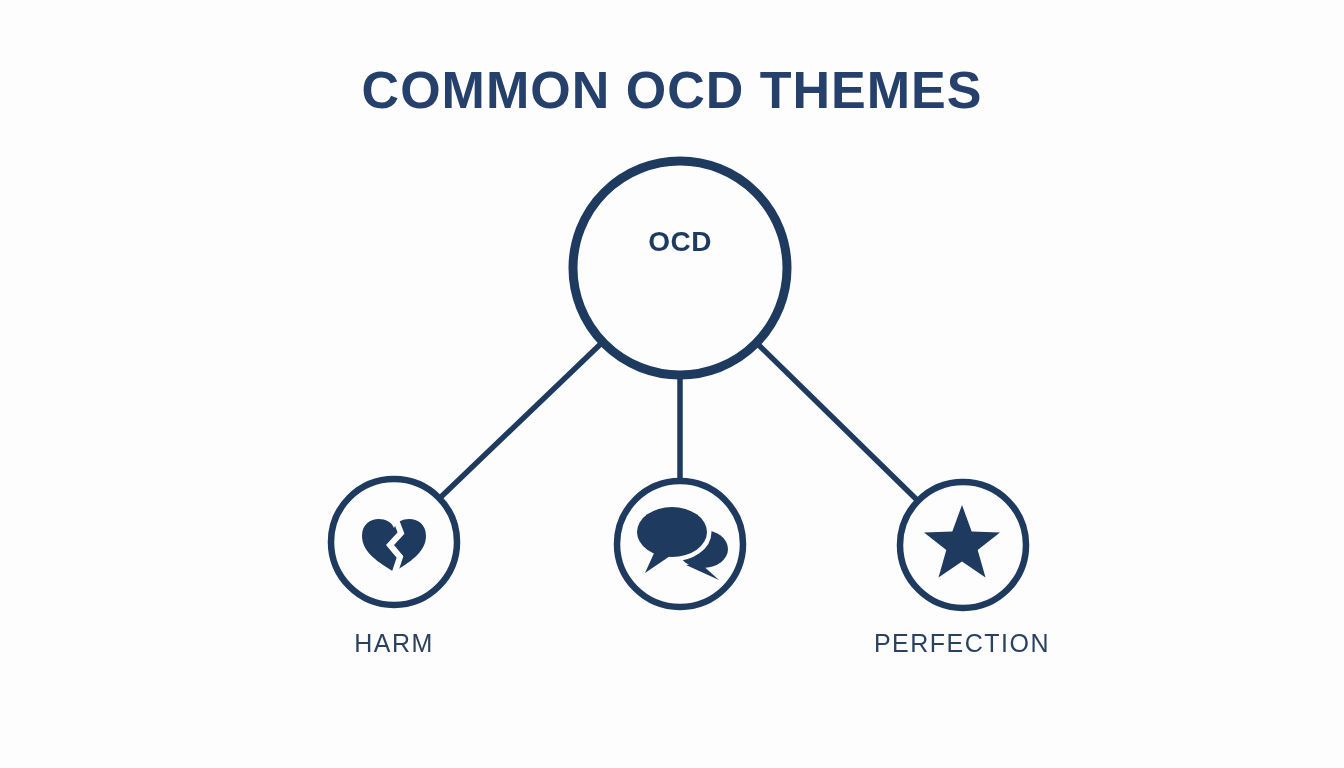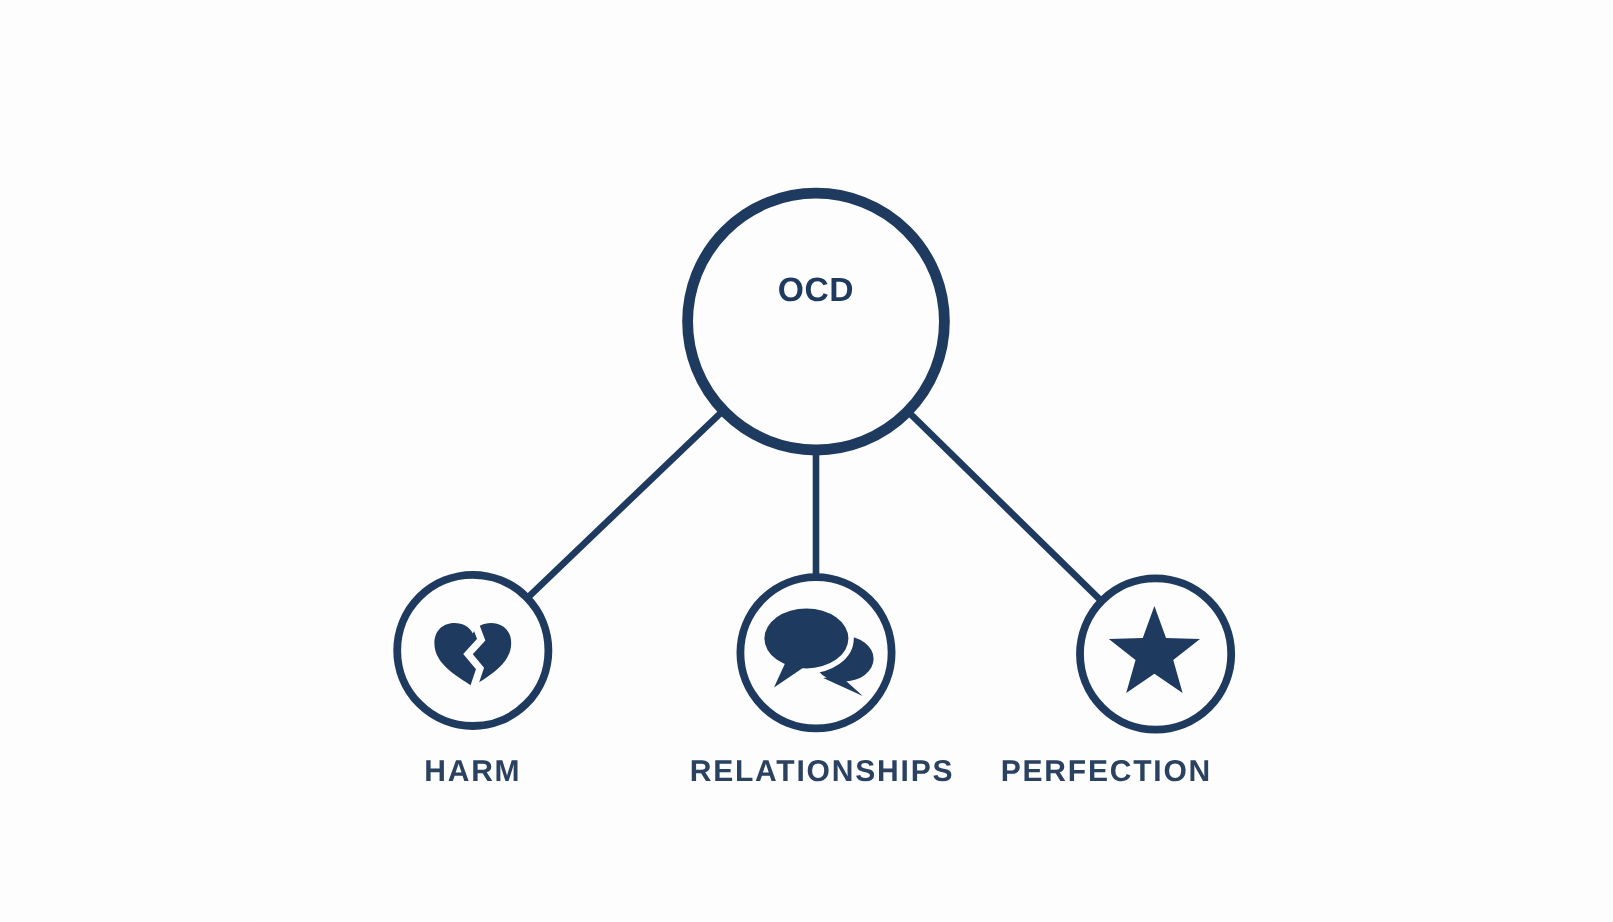--- a/index.html
+++ b/index.html
@@ -37,27 +37,27 @@
     font-weight: bold;
     line-height: 48px;
     letter-spacing: 0.5px;
     color: var(--navy, #1e3a5e);
   }
   .node-label {
     position: absolute;
     top: 629px;
     text-align: center;
     font-size: 25px;
-    font-weight: bold;
+    font-weight: normal;
     letter-spacing: 1.5px;
     color: var(--label_text, #2a4160);
   }
   .label-harm          { left: 294px; width: 200px; }
   .label-relationships { left: 535px; width: 300px; }
-  .label-perfection    { left: 822px; width: 200px; }
+  .label-perfection    { left: 862px; width: 200px; }
 
   .ring        { fill: none; stroke: var(--navy, #1e3a5e); }
   .ring-main   { stroke-width: 9px; }
   .ring-sub    { stroke-width: 6.5px; }
   .connector   { stroke: var(--navy, #1e3a5e); stroke-width: 5.5px; stroke-linecap: round; }
   .fill-navy   { fill: var(--navy, #1e3a5e); }
   .crack-line  { fill: none; stroke: var(--background, #fdfdfe); stroke-width: 6px; stroke-linejoin: miter; }
   .bubble-halo { fill: var(--background, #fdfdfe); stroke: var(--background, #fdfdfe); stroke-width: 9px; stroke-linejoin: round; }
 </style>
 </head>
@@ -95,22 +95,22 @@
         <path class="fill-navy" d="M 655 551 L 645 573 L 673 554 Z"></path>
       </g>
     </g>
 
     <g>
       <circle class="ring ring-sub" cx="963" cy="545" r="63"></circle>
       <polygon class="fill-navy" points="962,505 971.7,531.6 1000,532.6 977.7,550.1 985.5,577.4 962,561.5 938.5,577.4 946.3,550.1 924,532.6 952.3,531.6"></polygon>
     </g>
   </svg>
 
+  <div class="title">COMMON OCD THEMES</div>
 
   <div class="center-node-text">
     <div>OCD</div>
   </div>
 
   <div class="node-label label-harm">HARM</div>
-  <div class="node-label label-relationships">RELATIONSHIPS</div>
   <div class="node-label label-perfection">PERFECTION</div>
 
 </div>
 
 </body></html>

